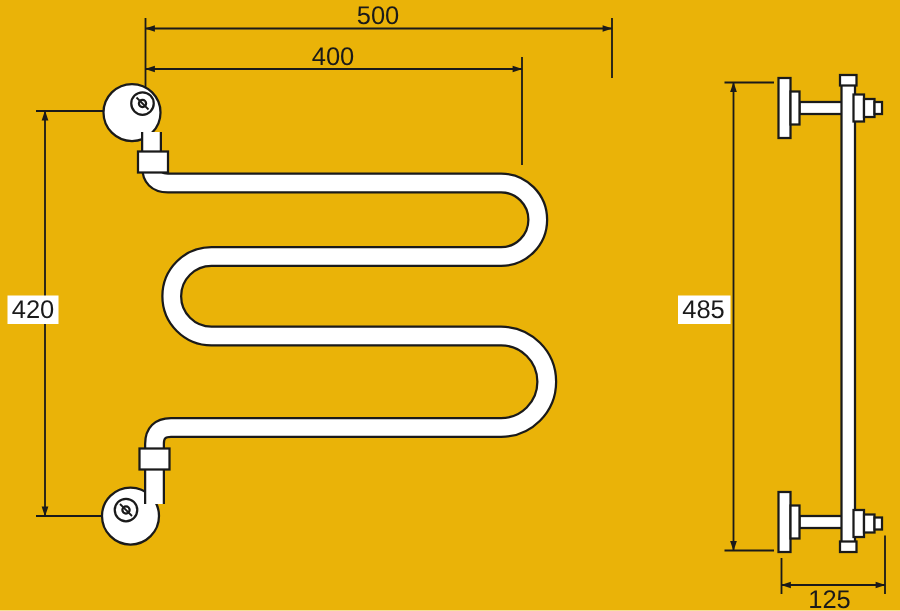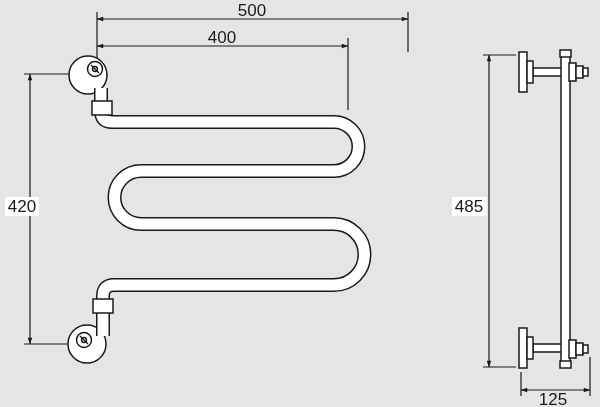--- a/index.html
+++ b/index.html
@@ -4,21 +4,21 @@
 <style>
   html, body {
     margin: 0;
     padding: 0;
     background: #ffffff;
   }
   .canvas {
     width: 600px;
     height: 407px;
     position: relative;
-    background: #e5e5e5;
+    background: #eab308;
     overflow: hidden;
   }
   svg {
     display: block;
   }
   .dim-text {
     font-family: "Liberation Sans", "DejaVu Sans", sans-serif;
     font-size: 17px;
     fill: #1a1a1a;
   }

